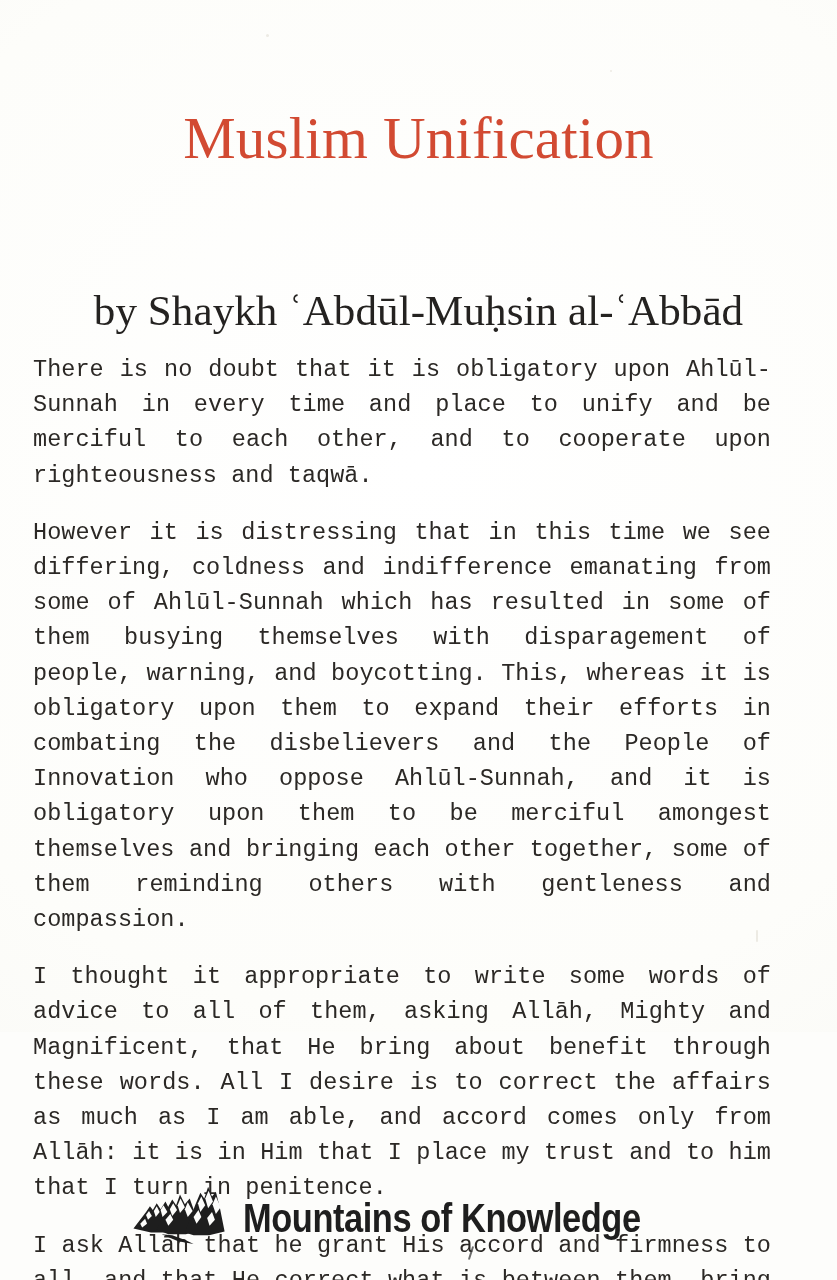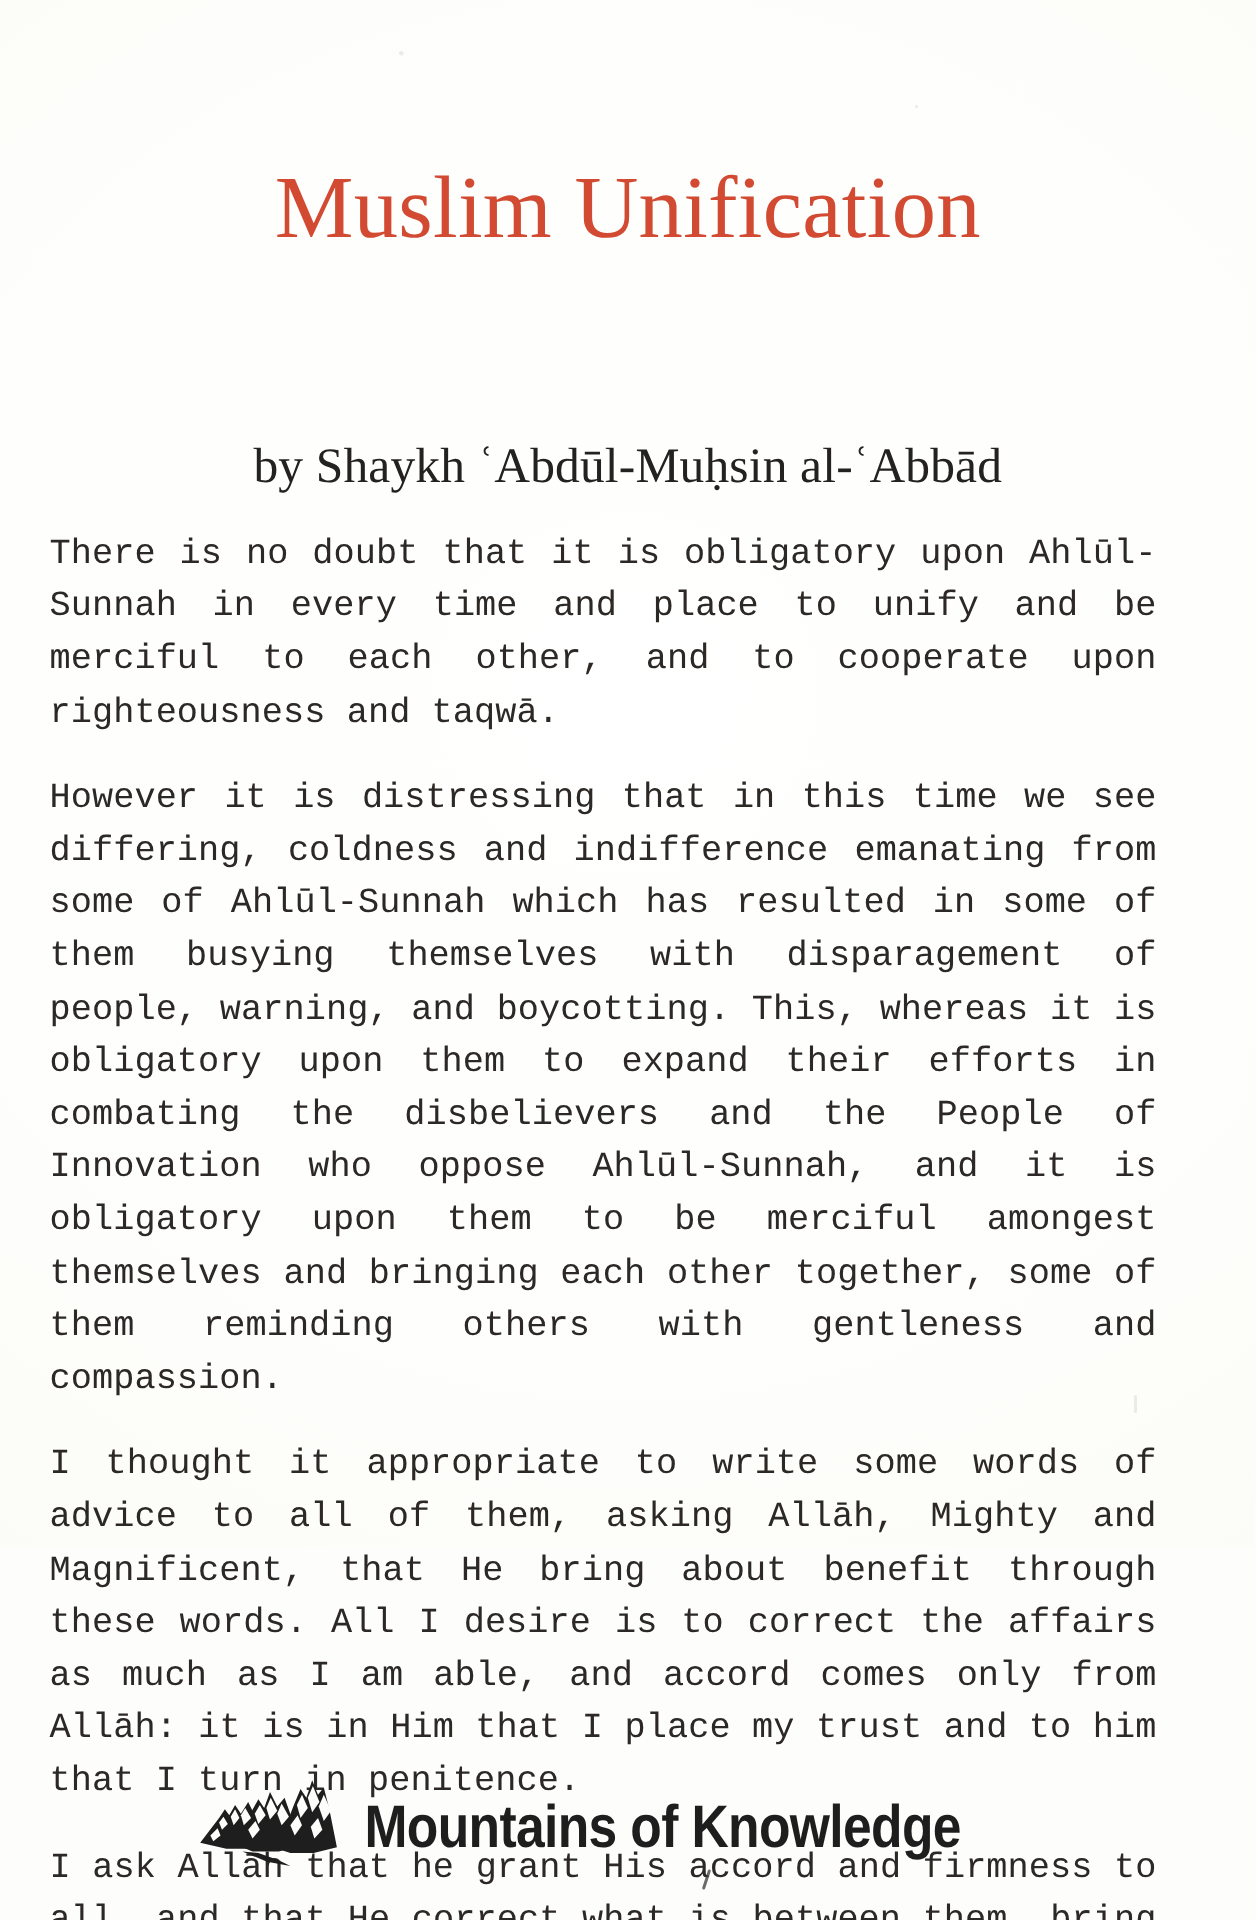--- a/index.html
+++ b/index.html
@@ -42,21 +42,21 @@
     white-space: nowrap;
   }
 
   .byline {
     position: absolute;
     top: 290px;
     left: 0;
     right: 0;
     text-align: center;
     color: #242220;
-    font-size: 33px;
+    font-size: 43px;
     line-height: 42px;
     letter-spacing: 0.1px;
     white-space: nowrap;
   }
 
   
   .body-text {
     position: absolute;
     top: 352px;
     left: 33px;

